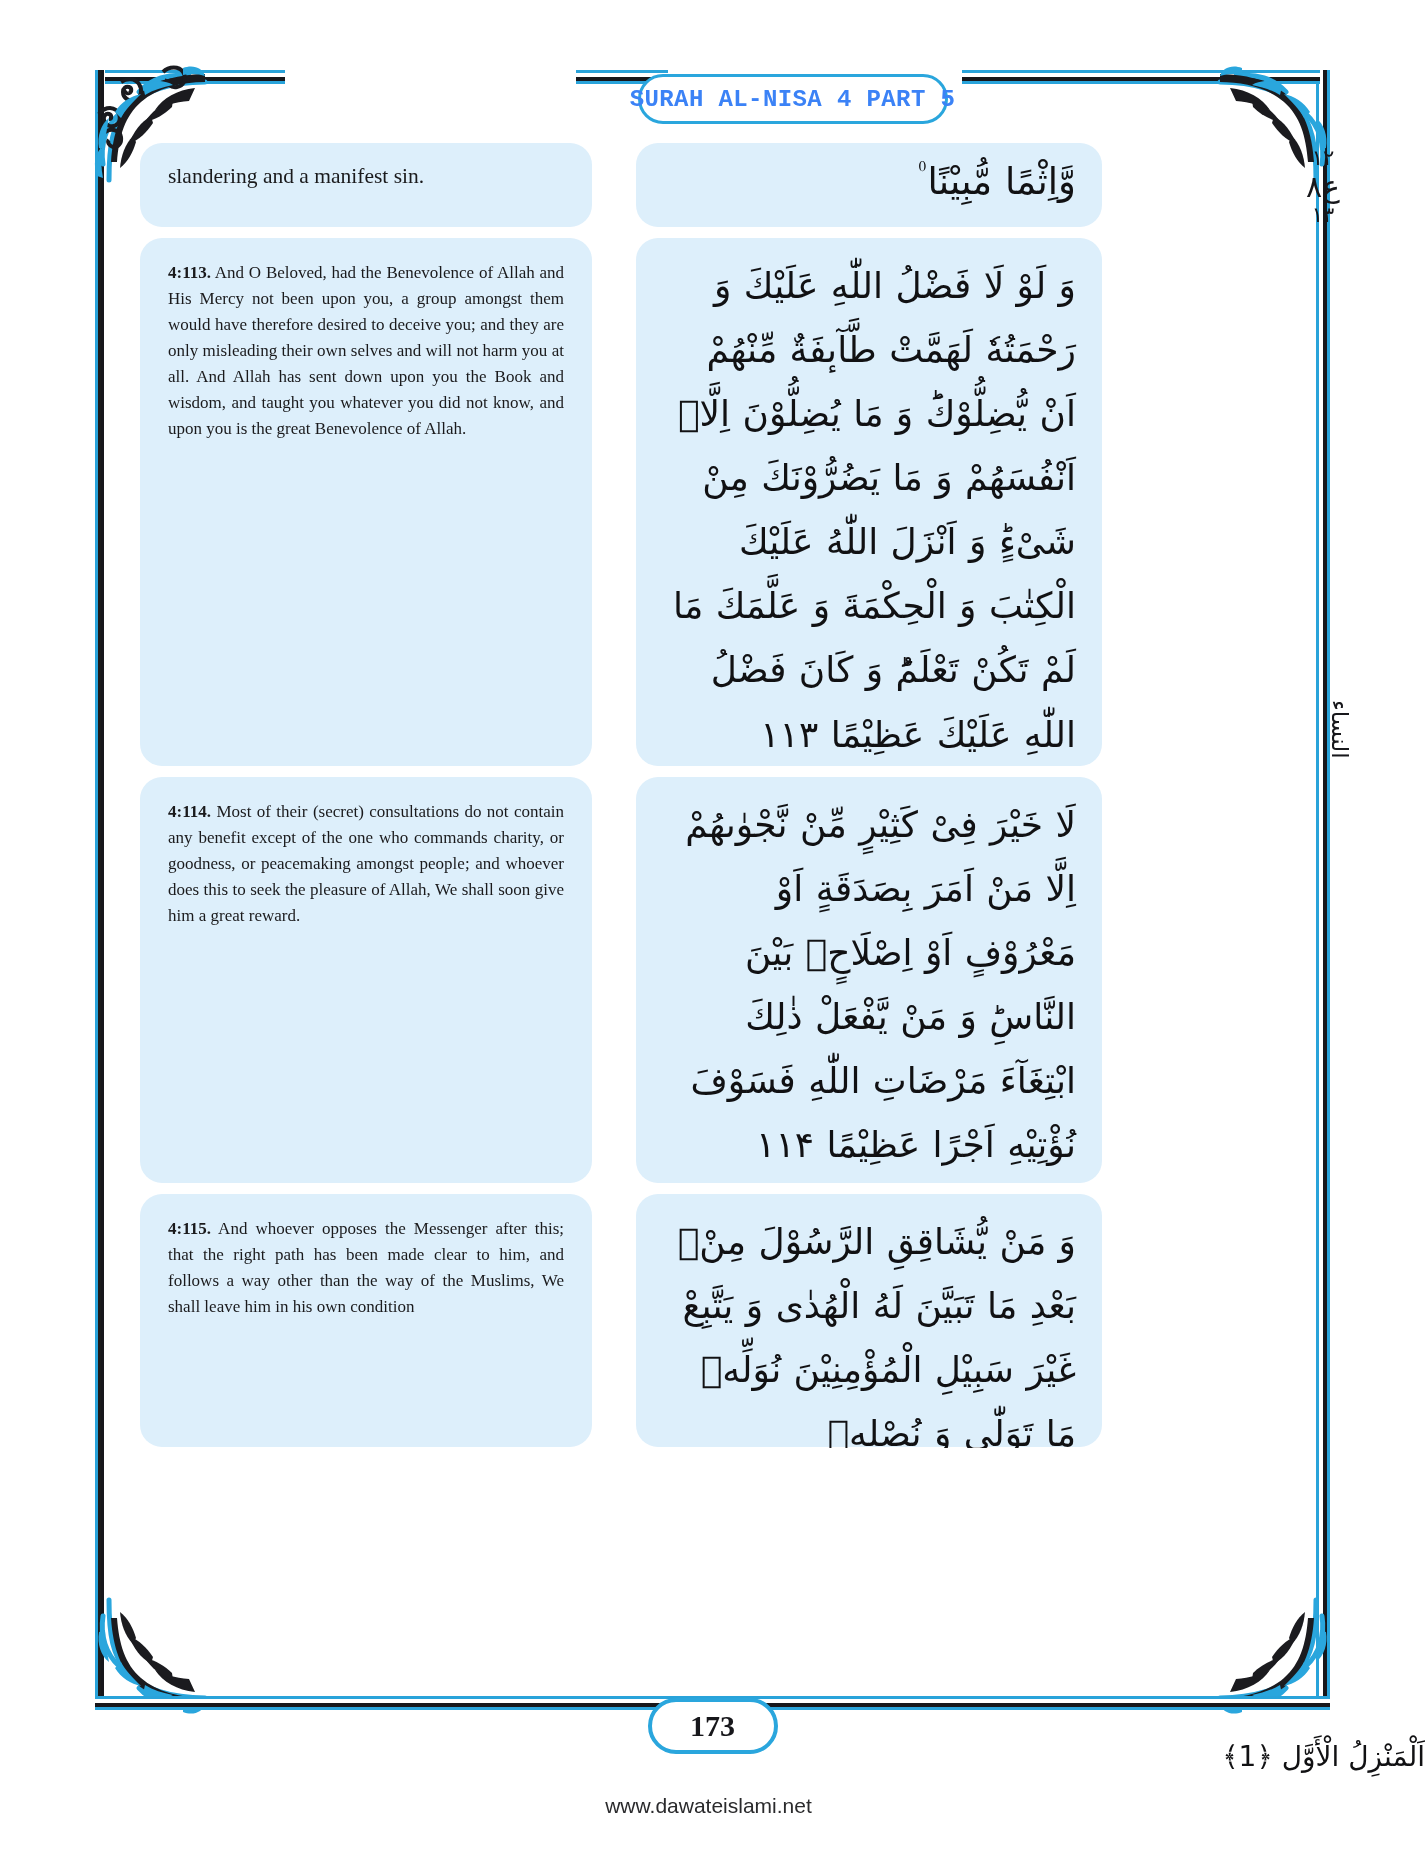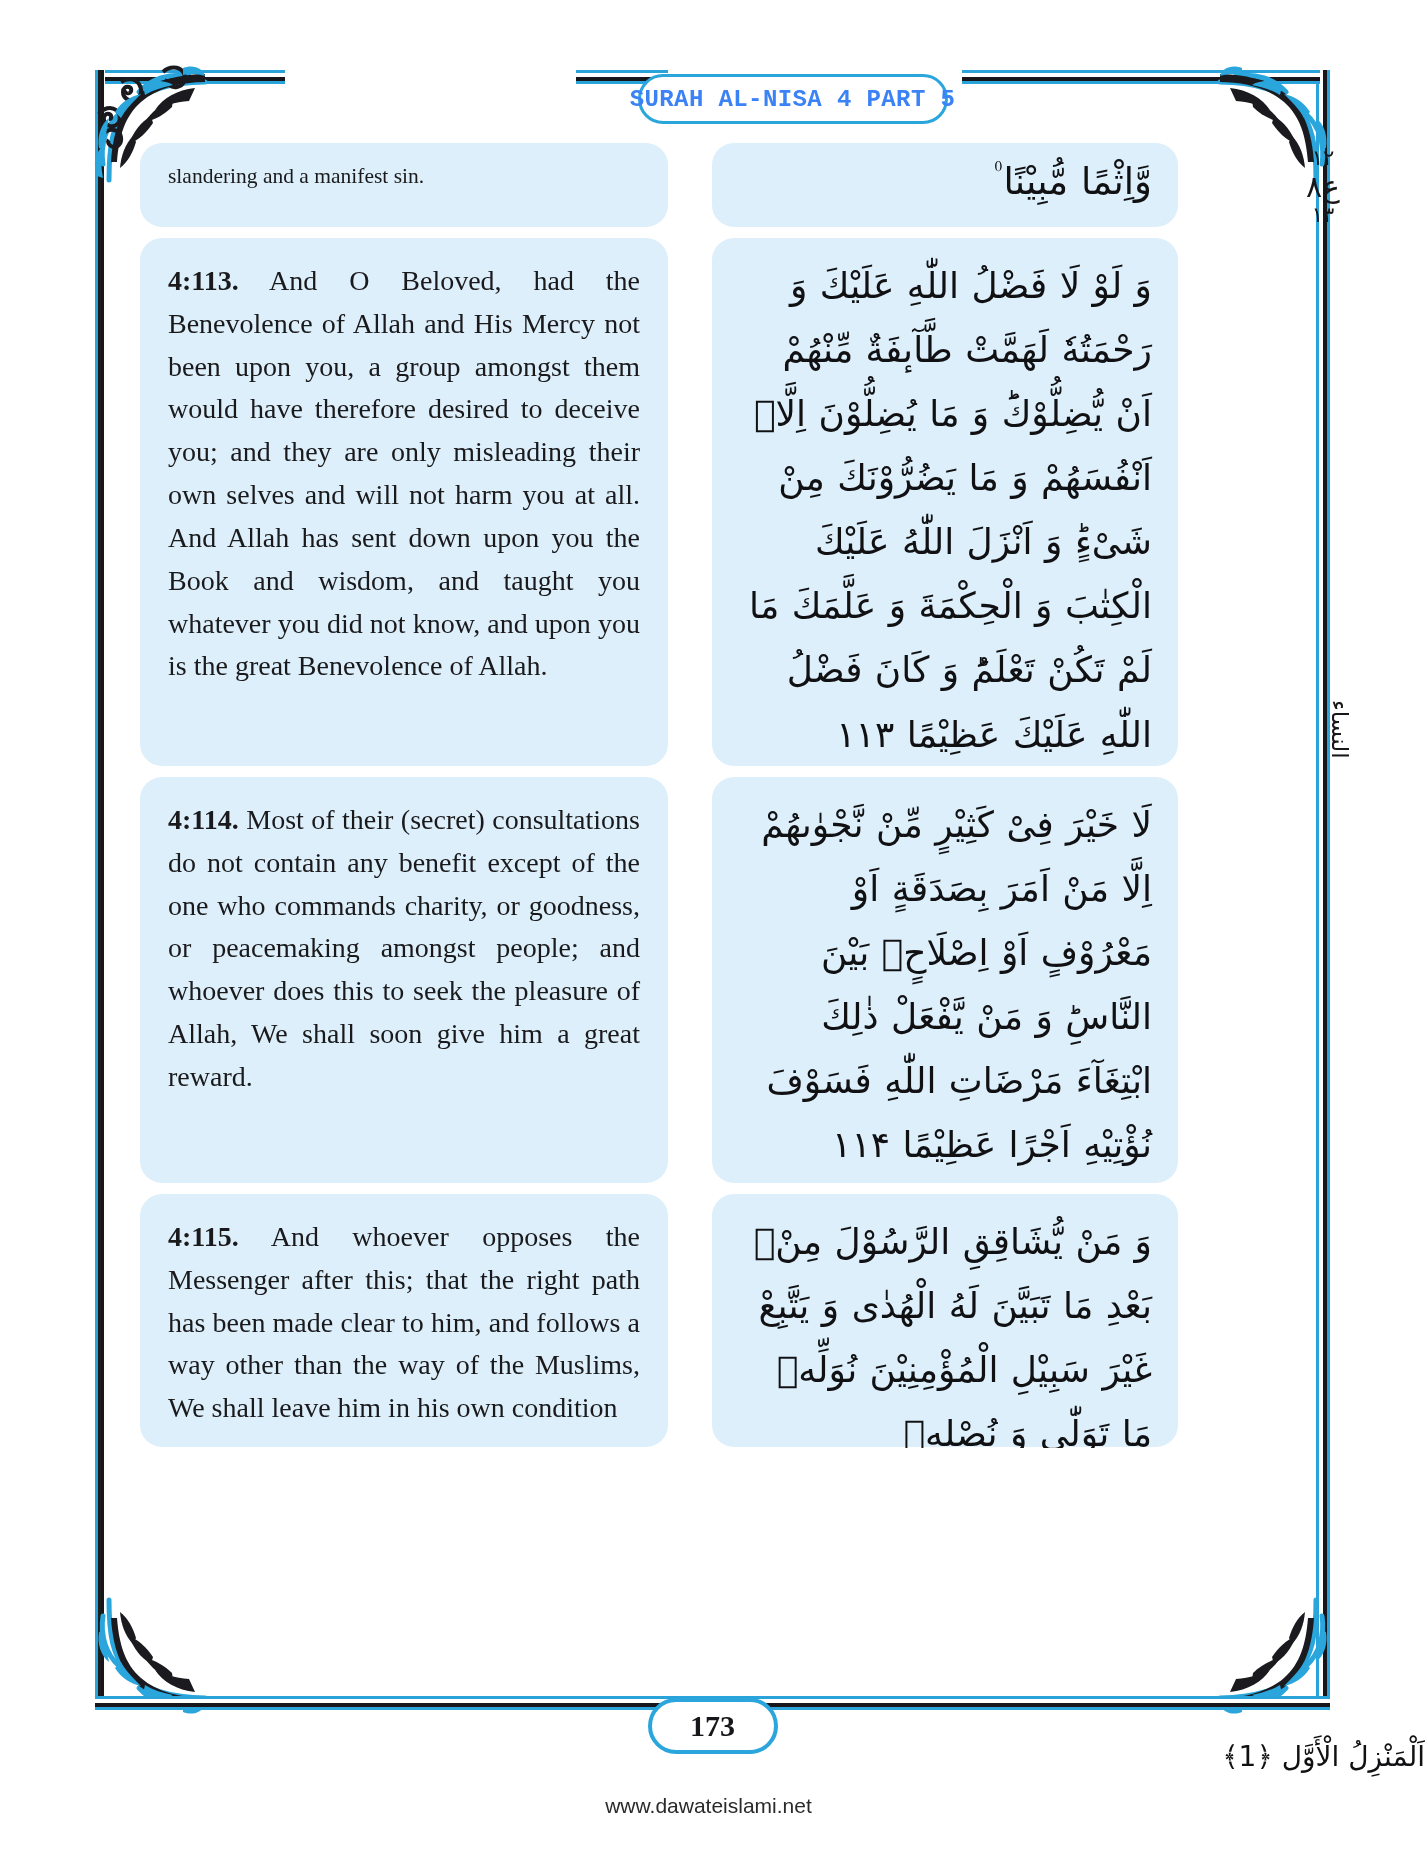--- a/index.html
+++ b/index.html
@@ -141,34 +141,34 @@
     display: flex;
     gap: 12px;
     flex: none;
   }
   .cell {
     background: #ddeffb;
     border-radius: 22px;
     box-sizing: border-box;
   }
   .cell-en {
-    width: 528px;
+    width: 452px;
     padding: 22px 28px 20px 28px;
   }
   .cell-ar {
     width: 466px;
     padding: 16px 26px 12px 22px;
     display: flex;
     align-items: flex-start;
     justify-content: flex-end;
     margin-left: 32px;
   }
   .en-text {
     font-family: "Liberation Serif", serif;
-    font-size: 28px;
+    font-size: 17px;
     line-height: 1.53;
     color: #1a1a1c;
     text-align: justify;
     text-justify: inter-word;
     hyphens: none;
   }
   .en-text .vnum {
     font-weight: bold;
   }
   .ar-text {

